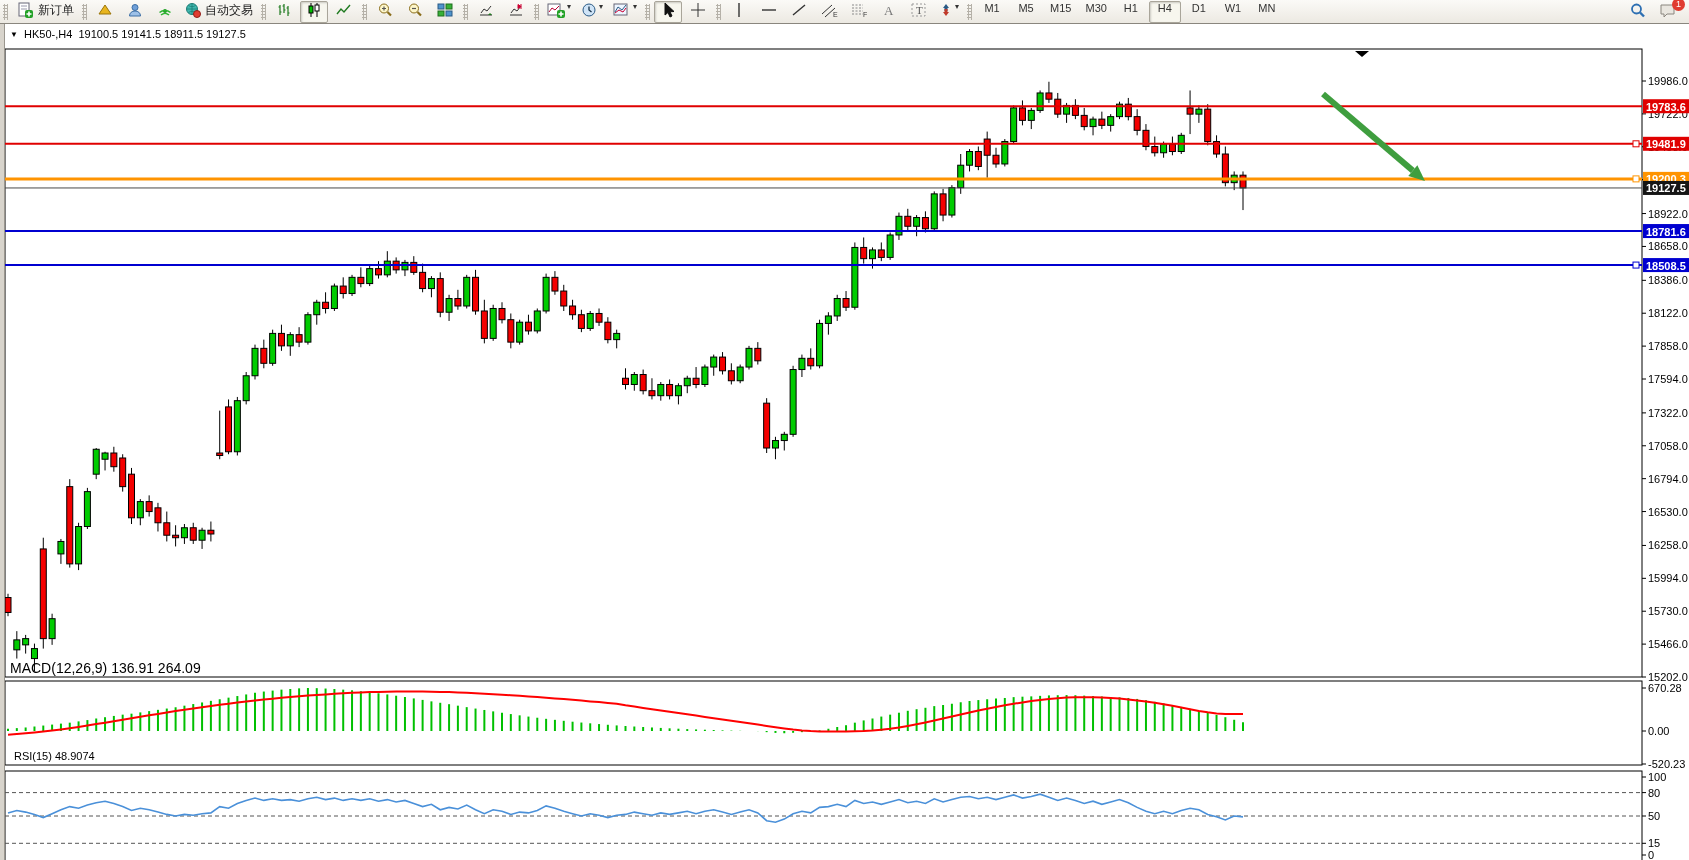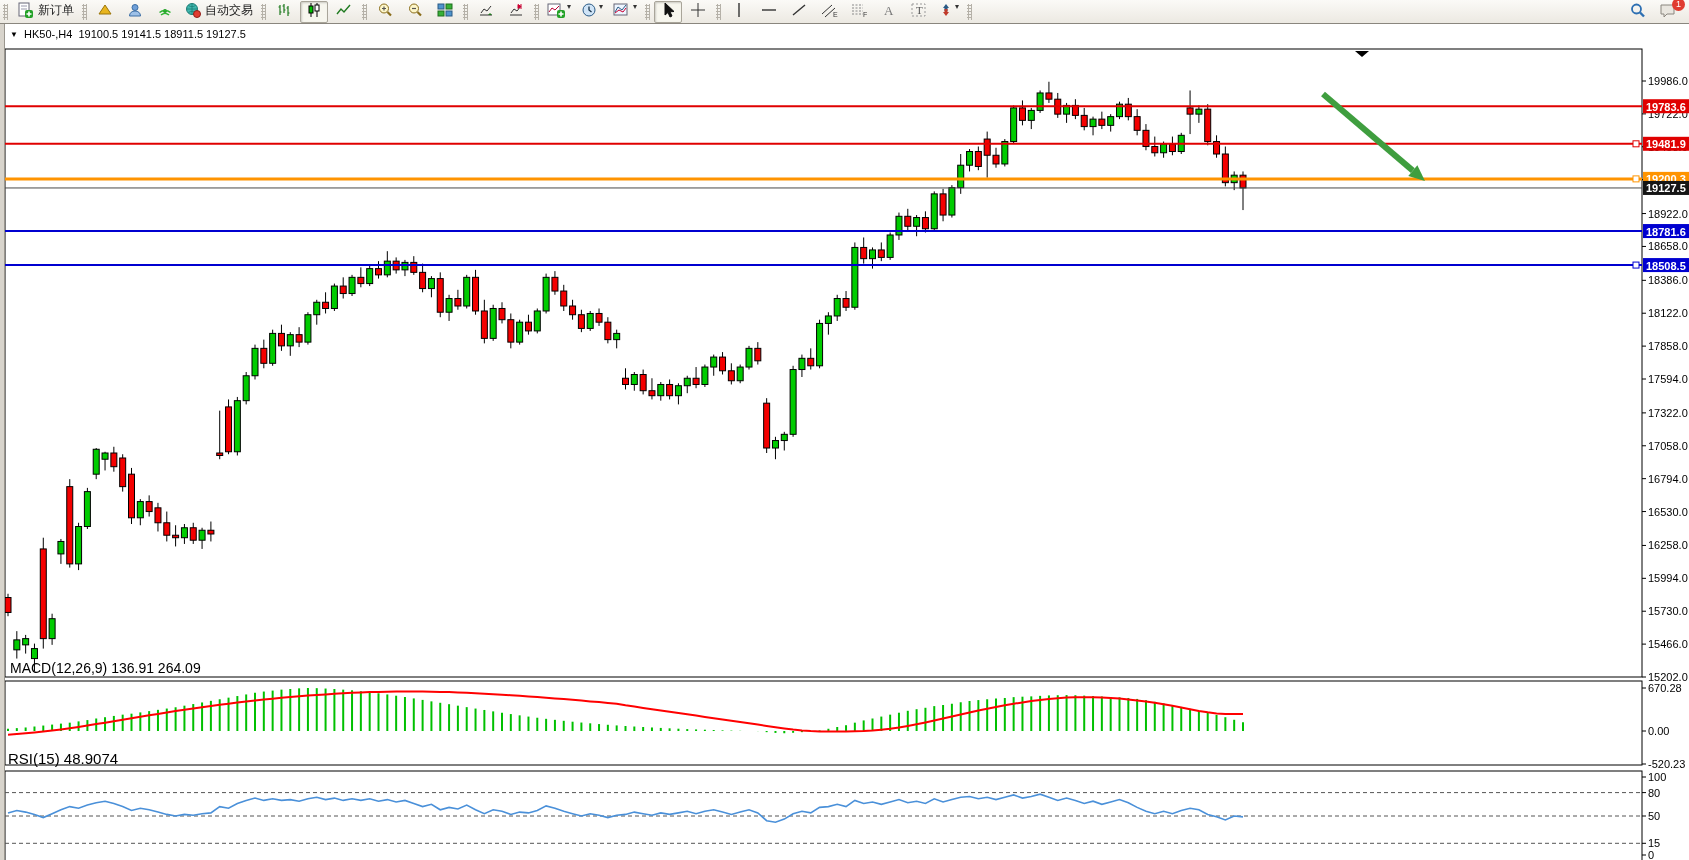--- a/index.html
+++ b/index.html
@@ -20,21 +20,21 @@
   svg.ic{display:block;}
   #tb-right{margin-left:auto;display:flex;align-items:center;margin-right:6px;}
   .badge{position:absolute;right:-4px;top:-4px;background:#e03c31;color:#fff;border-radius:50%;
     width:13px;height:13px;font-size:9px;display:flex;align-items:center;justify-content:center;}
   
   #chartwin{position:absolute;left:0;top:24px;width:1689px;height:836px;background:#fff;}
   #leftedge{position:absolute;left:0;top:0;width:4px;height:836px;
     background:#d8d4cc;border-right:1px solid #9a968e;}
   #title{position:absolute;left:10px;top:4px;font-size:11px;color:#000;white-space:pre;}
   #macd-label{position:absolute;left:10px;top:636px;font-size:14px;color:#000;}
-  #rsi-label{position:absolute;left:8px;top:726px;font-size:15px;color:#000;}
+  #rsi-label{position:absolute;left:14px;top:726px;font-size:11px;color:#000;}
   #chart{position:absolute;left:0;top:0;}
 </style>
 </head>
 <body>
 
 <div id="toolbar">
   <div class="grip"></div>
   <div class="tbtn">
     <svg class="ic" width="18" height="16">
       <rect x="3" y="1" width="10" height="13" fill="#fff" stroke="#667"></rect>
@@ -203,20 +203,31 @@
     </svg>
   </div>
   <div class="tbtn">
     <svg class="ic" width="14" height="16">
       <path d="M4 2l3 4H5.5v3h-3V6H1z" fill="#2a5a85" transform="translate(3,0)"></path>
       <path d="M4 14l3-4H5.5V7h-3v3H1z" fill="#c03a2b" transform="translate(3,0)"></path>
     </svg>
     <span class="caret">▾</span>
   </div>
   <div class="grip"></div>
+  <div id="tf-group" style="display:flex;align-items:center;">
+      <div class="tbtn tf">M1</div>
+      <div class="tbtn tf">M5</div>
+      <div class="tbtn tf">M15</div>
+      <div class="tbtn tf">M30</div>
+      <div class="tbtn tf">H1</div>
+      <div class="tbtn tf active">H4</div>
+      <div class="tbtn tf">D1</div>
+      <div class="tbtn tf">W1</div>
+      <div class="tbtn tf">MN</div>
+    </div>
   <div id="tb-right">
     <div class="tbtn">
       <svg class="ic" width="18" height="17">
         <circle cx="7.5" cy="7" r="4.5" fill="none" stroke="#2d6fb2" stroke-width="1.8"></circle>
         <line x1="11" y1="10.5" x2="15" y2="14.5" stroke="#2d6fb2" stroke-width="2.4"></line>
       </svg>
     </div>
     <div class="tbtn" style="position:relative;">
       <svg class="ic" width="18" height="17">
         <path d="M2 3h13v9H8l-3 3v-3H2z" fill="#e9e6df" stroke="#8a867e"></path>

